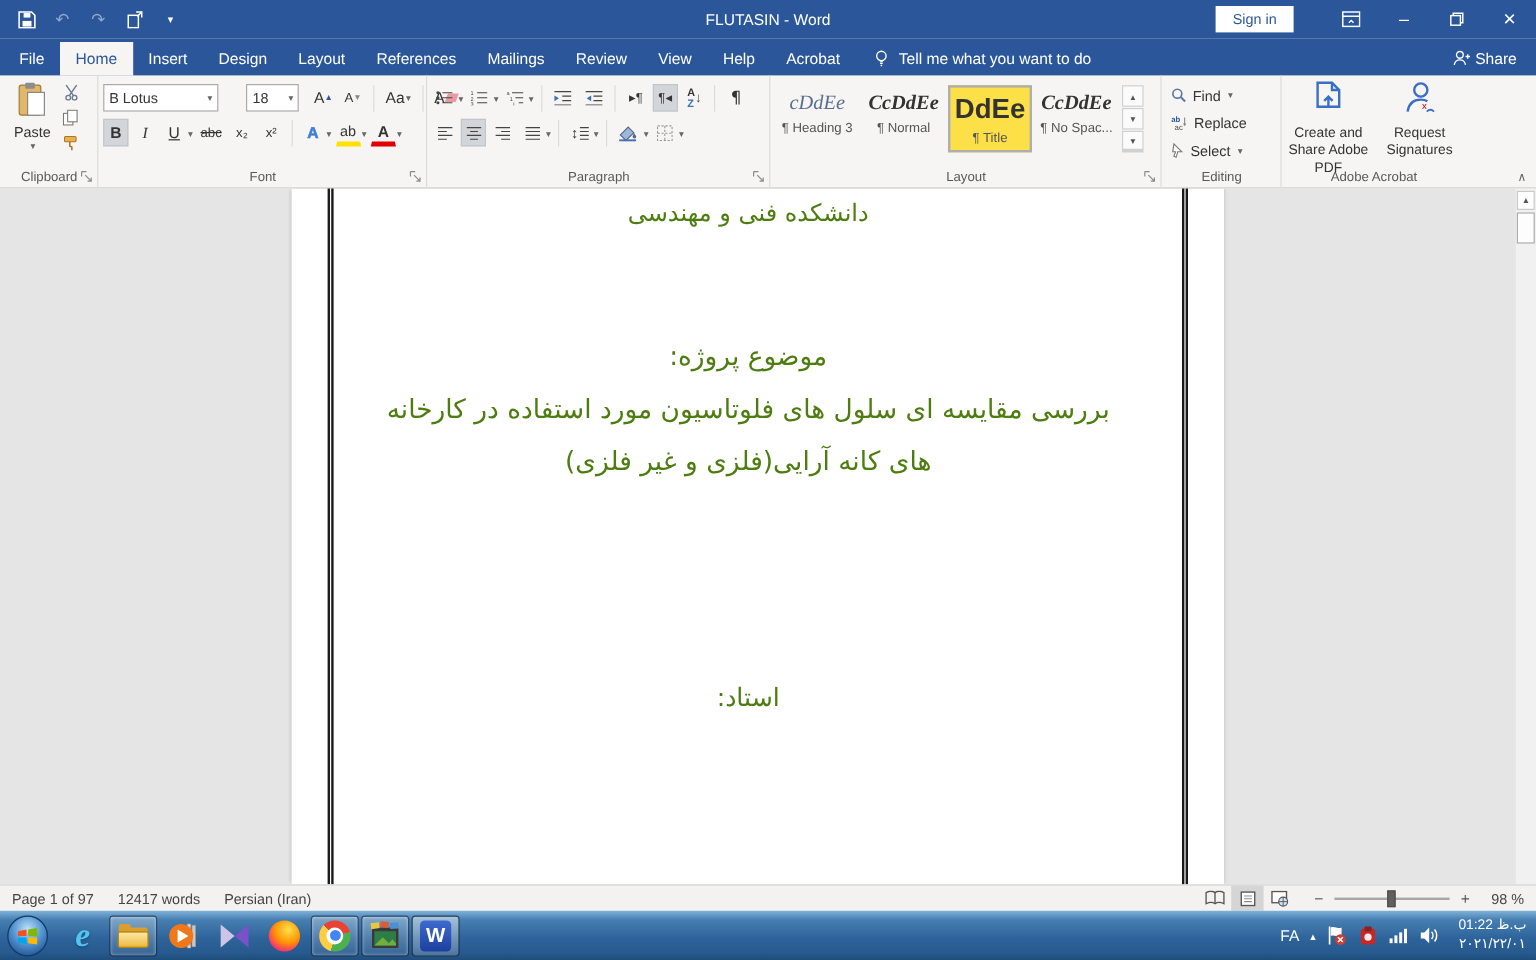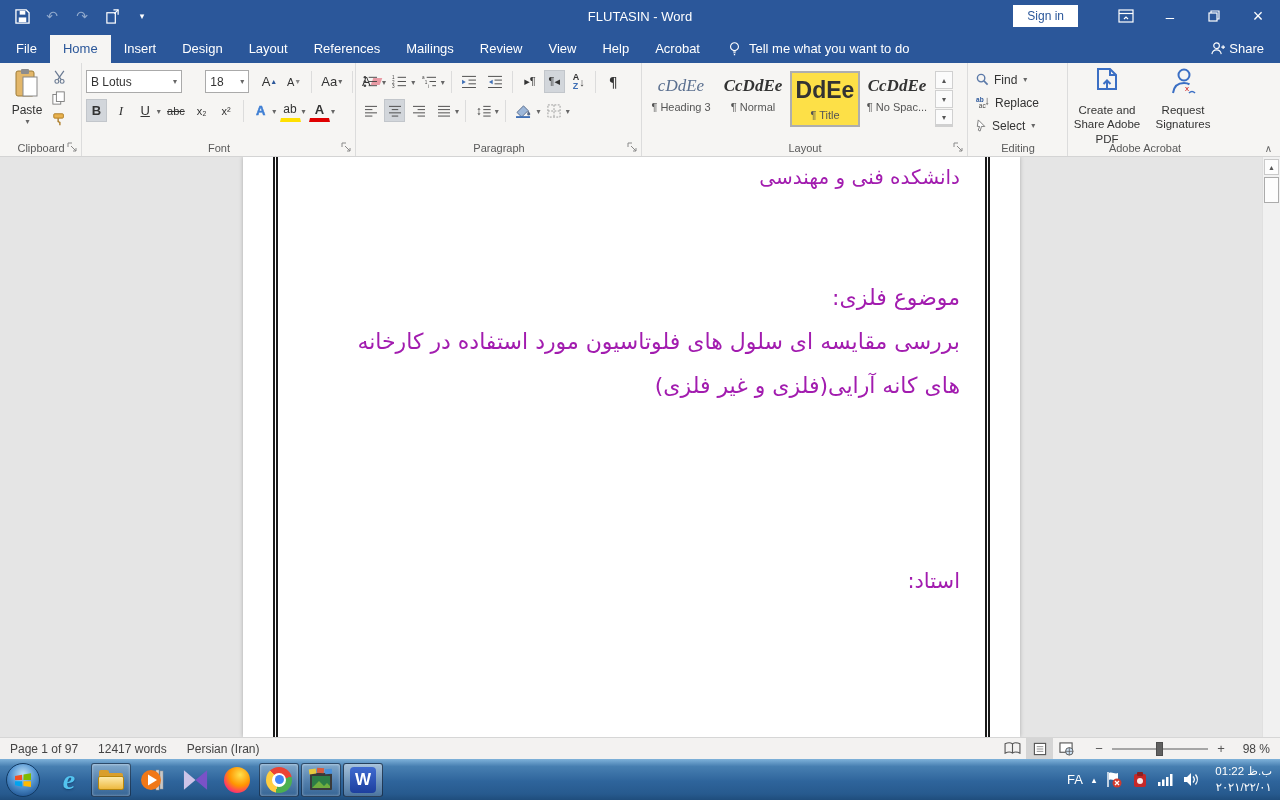--- a/index.html
+++ b/index.html
@@ -79,21 +79,21 @@
   
   .g-acro { width:154px; display:flex; gap:6px; padding-top:4px; }
   .acrobtn { flex:1; text-align:center; cursor:pointer; font-size:11.5px; color:#333; }
   .acrobtn .txt { margin-top:4px; line-height:1.25; }
   .collapse { position:absolute; right:8px; bottom:2px; font-size:10px; color:#666; cursor:pointer; }
 
   
   .docarea { position:absolute; top:157px; left:0; right:0; height:580px; background:#e5e5e5; overflow:hidden; }
   .page { position:absolute; left:243px; width:777px; top:0; bottom:0; background:#fff; box-shadow:0 0 4px rgba(0,0,0,.25); }
   .pageborder { position:absolute; top:-6px; bottom:-6px; left:30px; right:30px; border-left:5px double #1a1a1a; border-right:5px double #1a1a1a; }
-  .para { position:absolute; left:60px; right:60px; text-align:right; direction:rtl; font-family:"DejaVu Sans","Liberation Serif",serif; color:#a21caf; }
+  .para { position:absolute; left:60px; right:76px; text-align:center; direction:rtl; font-family:"DejaVu Sans","Liberation Serif",serif; color:#4d7c0f; }
   .vscroll { position:absolute; top:0; right:0; width:18px; bottom:0; background:#f1f1f1; border-left:1px solid #e0e0e0; }
   .vsb-up { position:absolute; top:2px; left:1px; width:15px; height:16px; background:#fdfdfd; border:1px solid #c9c9c9; font-size:7px; color:#555; display:flex; align-items:center; justify-content:center; }
   .vsb-thumb { position:absolute; top:20px; left:1px; width:15px; height:26px; background:#fdfdfd; border:1px solid #ababab; }
 
   
   .statusbar { position:absolute; top:737px; left:0; right:0; height:22px; background:#f3f2f1; border-top:1px solid #d6d6d6; display:flex; align-items:center; font-size:12px; color:#444; }
   .sb-item { padding:0 10px; cursor:pointer; white-space:nowrap; }
   .sb-right { margin-left:auto; display:flex; align-items:center; height:100%; }
   .viewbtn { width:27px; height:100%; display:flex; align-items:center; justify-content:center; cursor:pointer; }
   .viewbtn.on { background:#d5d5d5; }
@@ -464,21 +464,21 @@
     <span class="glabel" style="left:356px;width:286px;right:auto">Paragraph</span>
     <span class="glabel" style="left:642px;width:326px;right:auto">Layout</span>
     <span class="glabel" style="left:968px;width:100px;right:auto">Editing</span>
     <span class="glabel" style="left:1068px;width:154px;right:auto">Adobe Acrobat</span>
   </div>
 
   <div class="docarea">
     <div class="page">
       <div class="pageborder"></div>
       <div class="para" style="top:8px;font-size:20px">دانشکده فنی و مهندسی</div>
-      <div class="para" style="top:128px;font-size:22px">موضوع فلزی:</div>
+      <div class="para" style="top:128px;font-size:22px">موضوع پروژه:</div>
       <div class="para" style="top:172px;font-size:22px">بررسی مقایسه ای سلول های فلوتاسیون مورد استفاده در کارخانه</div>
       <div class="para" style="top:216px;font-size:22px">های کانه آرایی(فلزی و غیر فلزی)</div>
       <div class="para" style="top:412px;font-size:21px">استاد:</div>
     </div>
     <div class="vscroll">
       <div class="vsb-up">▲</div>
       <div class="vsb-thumb"></div>
     </div>
   </div>
 

